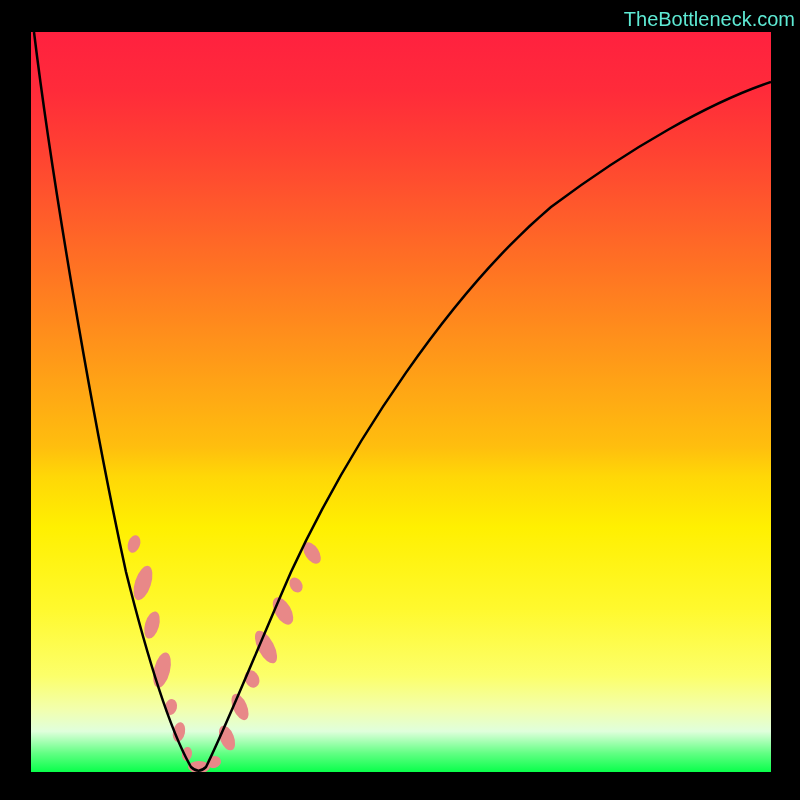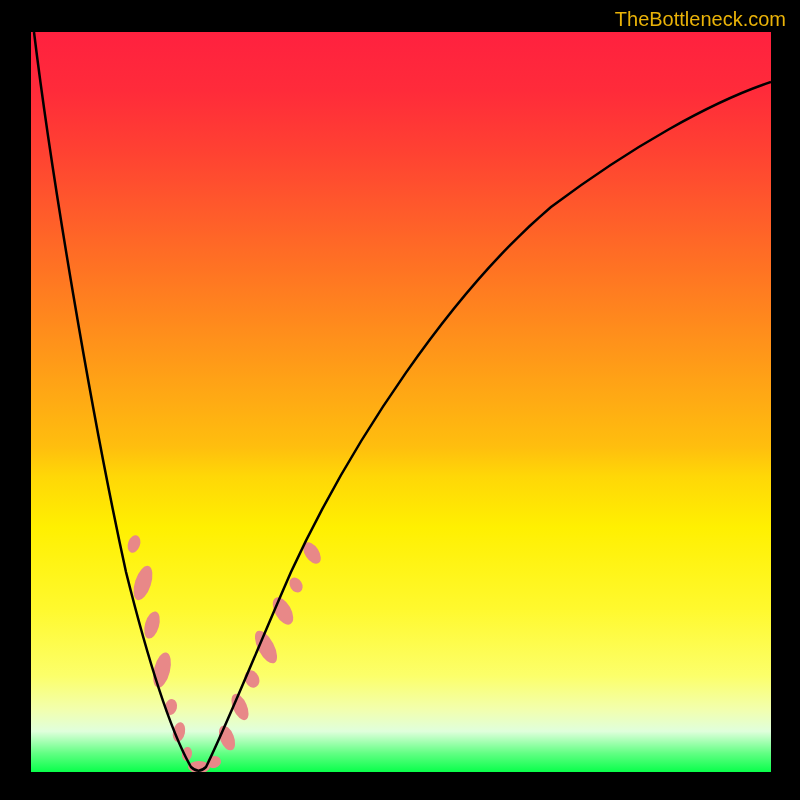--- a/index.html
+++ b/index.html
@@ -10,22 +10,22 @@
     body {
       width: 800px;
       height: 800px;
       background: #000;
       position: relative;
       font-family: Arial, sans-serif;
     }
     .watermark {
       position: absolute;
       top: 8px;
-      right: 14px;
-      color: #eab308;
+      right: 5px;
+      color: #5eead4;
       font-size: 20px;
       z-index: 10;
       font-weight: normal;
     }
     .plot-area {
       position: absolute;
       top: 32px;
       left: 31px;
       width: 740px;
       height: 740px;

